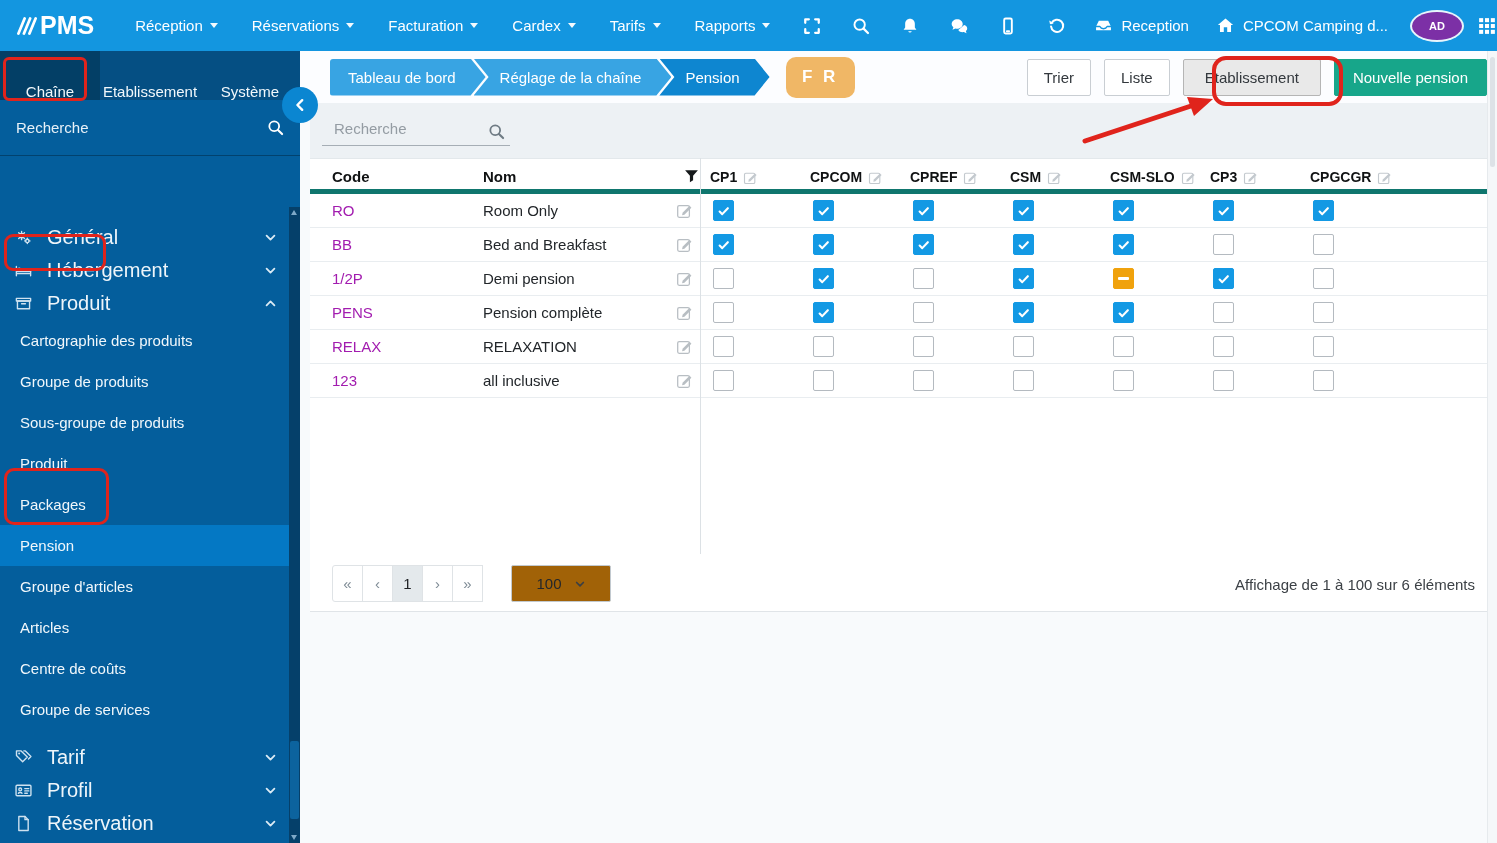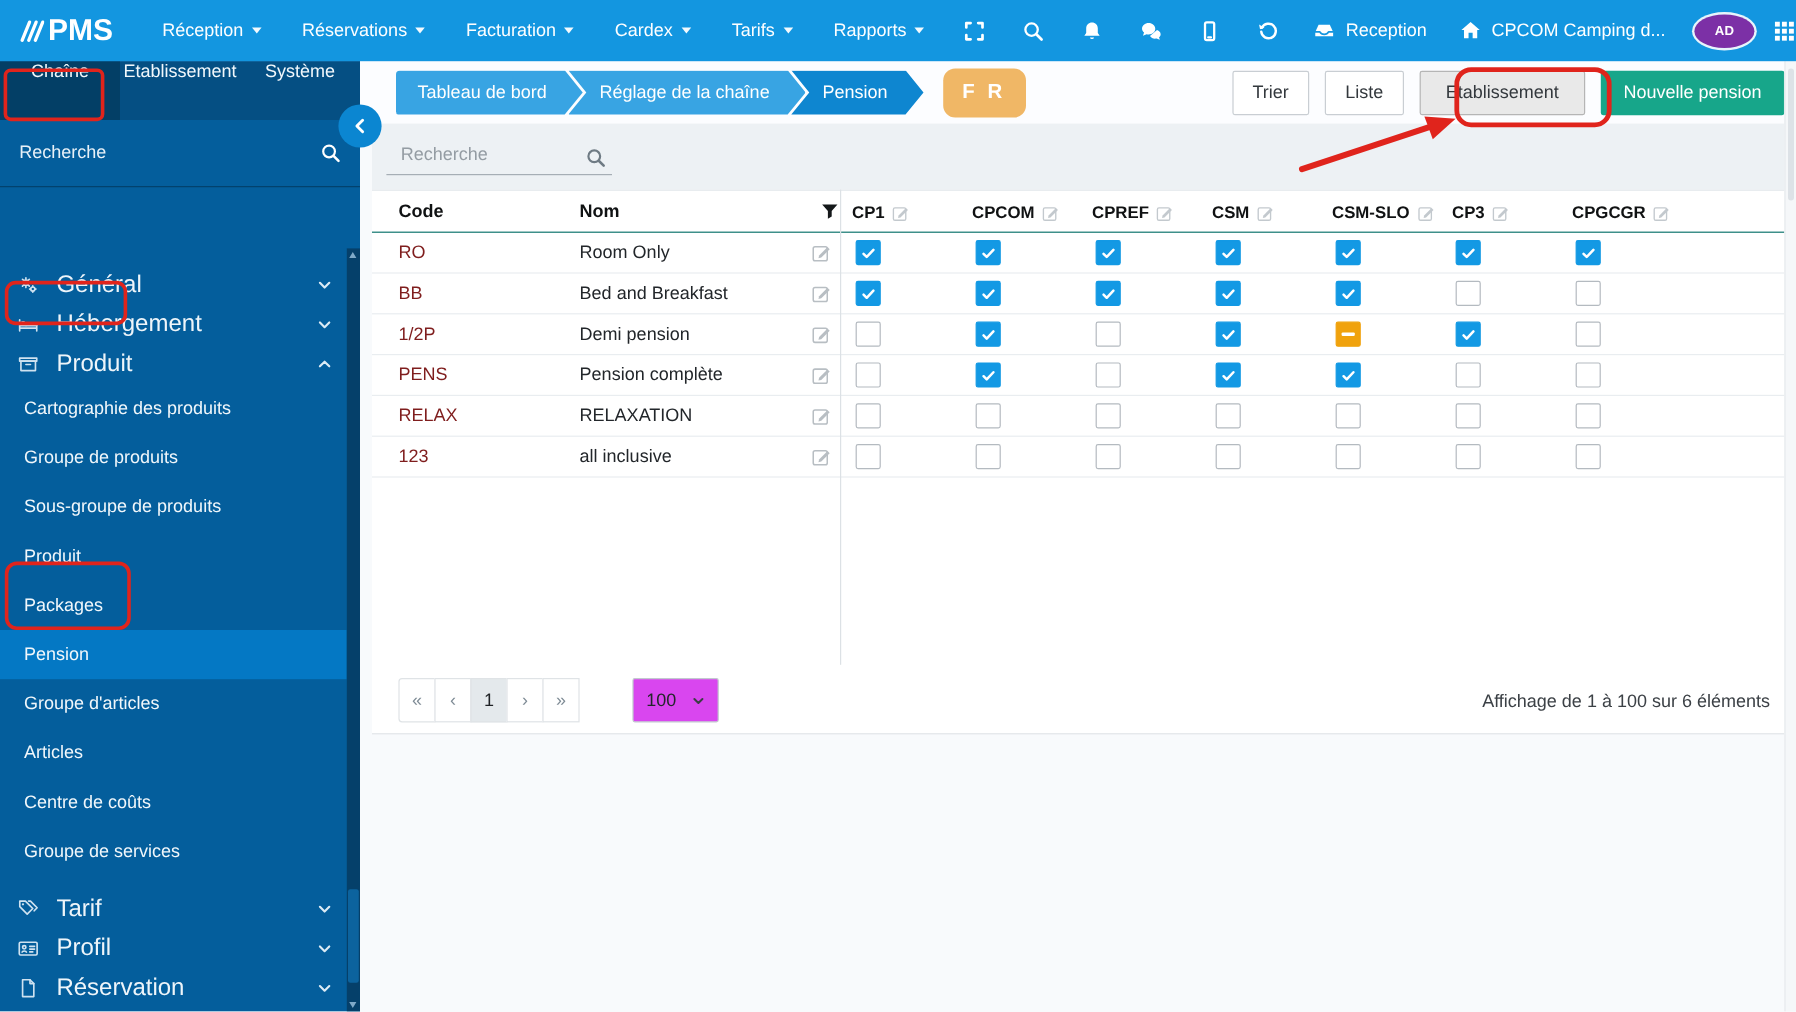--- a/index.html
+++ b/index.html
@@ -18,21 +18,21 @@
   .top-right{margin-left:auto;display:flex;align-items:center;padding-right:13px}
   .tb-ic{width:49px;display:flex;justify-content:center;font-size:18px;cursor:pointer;color:#fff}
   .tb-item{display:flex;align-items:center;gap:9px;padding:0 14px;cursor:pointer;white-space:nowrap}
   .tb-item .ic{font-size:17px}
   .avatar{width:50px;height:28px;border-radius:50%;background:#7c30a6;box-shadow:0 0 0 2px rgba(255,255,255,.9);display:flex;align-items:center;justify-content:center;font-size:11px;font-weight:700;margin:0 16px 0 10px;cursor:pointer}
   .grid-btn{font-size:18px;cursor:pointer;margin-right:4px}
 
   
   .sidebar{position:absolute;top:51px;left:0;width:300px;bottom:0;background:#045e9c;color:#fff;z-index:20}
   .side-tabs{display:flex;height:49px;background:#054f83}
-  .s-tab{flex:1;display:flex;align-items:flex-start;justify-content:center;font-size:15px;cursor:pointer;color:#f2f8fc}
+  .s-tab{flex:1;display:flex;align-items:flex-end;justify-content:center;font-size:15px;cursor:pointer;color:#f2f8fc}
   .s-tab.active{background:#033f66}
   .side-search{position:absolute;top:49px;left:0;right:0;height:56px;display:flex;align-items:center;padding:0 16px;border-bottom:1px solid rgba(2,44,72,.55)}
   .side-search input{flex:1;background:transparent;border:none;color:#fff;font-size:15px}
   .side-search input::placeholder{color:#e8f1f8;opacity:1}
   .side-search .ic{font-size:17px;color:#fff}
   .side-menu{position:absolute;top:105px;left:0;right:11px;bottom:0;overflow:hidden;padding-top:65px}
   .g-row{height:33px;display:flex;align-items:center;padding:0 12px 0 10px;gap:11px;cursor:pointer;color:#eef5fa}
   .g-row .g-ic{width:26px;display:inline-flex;justify-content:center;font-size:17px;color:#cfe2f0}
   .g-row .lbl{flex:1;font-size:20px}
   .g-row .chev{font-size:13px;color:#dcebf5}
@@ -60,41 +60,41 @@
   .btn.toggled{background:#e9e9e9;border-color:#b5b5b5;padding:0 21px}
   .btn.primary{background:#17a68a;color:#fff;border:1px solid #17a68a;padding:0 18px}
 
   .panel{position:absolute;top:52px;left:10px;right:10px;height:509px;background:#fff;border-bottom:1px solid #e0e4e8}
   .band{position:relative;height:55px;background:#edf1f4}
   .band input{position:absolute;left:12px;top:13px;width:188px;height:30px;border:none;border-bottom:1px solid #a6aeb5;background:transparent;font-size:15px;color:#3c4146;padding:0 30px 4px 12px}
   .band input::placeholder{color:#949ca3;opacity:1}
   .band .ic{position:absolute;left:178px;top:20px;color:#6f7b84;font-size:17px;cursor:pointer}
 
   .tbl{position:relative;height:454px}
-  .thead{position:relative;height:36px;border-top:1px solid #e3e8eb;border-bottom:1px solid #0f766e}
+  .thead{position:relative;height:36px;border-top:1px solid #e3e8eb;border-bottom:5px solid #0f766e}
   .th{position:absolute;top:0;height:36px;line-height:36px;font-weight:700;font-size:15px;color:#101213}
   .th-funnel{position:absolute;left:374px;top:10px;color:#15181a;font-size:15px;cursor:pointer}
   .ph{position:absolute;top:0;height:36px;display:flex;align-items:center;gap:6px;font-weight:700;font-size:14px;color:#101213}
   .ph .ic{color:#c3c9ce;font-size:15px;cursor:pointer}
   .trow{position:relative;height:34px;border-bottom:1px solid #e9edf0}
-  .trow .code{position:absolute;left:22px;line-height:34px;color:#7f1d1d;cursor:pointer}
+  .trow .code{position:absolute;left:22px;line-height:34px;color:#a21caf;cursor:pointer}
   .trow .nom{position:absolute;left:173px;line-height:34px;color:#22262a}
   .trow .redit{position:absolute;left:366px;top:8px;color:#b8bec3;font-size:17px;cursor:pointer}
   .cb{position:absolute;top:6px;width:21px;height:21px;border:1px solid #b4bac0;background:#fff;border-radius:2px;cursor:pointer;display:flex;align-items:center;justify-content:center;font-size:14px}
   .cb.on{background:#1399e4;border-color:#1399e4}
   .cb.ind{background:#f0a20d;border-color:#f0a20d}
   .cb .dash{width:11px;height:3px;background:#fff;border-radius:1px}
   .vdiv{position:absolute;left:390px;top:0;width:1px;height:396px;background:#dce1e5}
 
   .pager{position:absolute;left:22px;top:407px;display:flex;align-items:center}
   .pg{width:31px;height:37px;border:1px solid #dfe3e6;background:#fff;display:flex;align-items:center;justify-content:center;font-size:15px;color:#7e8b95;margin-left:-1px;cursor:pointer}
   .pg:first-child{margin-left:0;border-radius:3px 0 0 3px}
   .pg.cur{background:#e4e9ec;color:#1f2225}
   .pg:last-child{border-radius:0 3px 3px 0}
-  .psel{margin-left:44px;width:72px;height:37px;border:1px solid #c2c9cf;border-radius:2px;background:#d946ef;display:flex;align-items:center;justify-content:center;gap:12px;font-size:15px;color:#23272b;cursor:pointer}
+  .psel{margin-left:28px;width:100px;height:37px;border:1px solid #c2c9cf;border-radius:2px;background:#a16207;display:flex;align-items:center;justify-content:center;gap:12px;font-size:15px;color:#23272b;cursor:pointer}
   .psel .ic{font-size:12px;color:#3a3f44}
   .summary{position:absolute;right:12px;top:418px;font-size:15px;color:#3c4146}
 
   .page-scroll{position:absolute;top:51px;right:0;width:10px;bottom:0;background:#f5f7f9;border-left:1px solid #e6eaed;z-index:10}
   .page-scroll .pthumb{position:absolute;left:2px;right:2px;top:6px;height:110px;background:#dde2e7;border-radius:4px}
 
   
   .ann{position:absolute;border:3px solid #e0241c;border-radius:8px;z-index:60;pointer-events:none}
   .ann1{left:3px;top:57px;width:84px;height:44px;border-radius:6px}
   .ann2{left:4px;top:234px;width:102px;height:37px;border-radius:9px}

